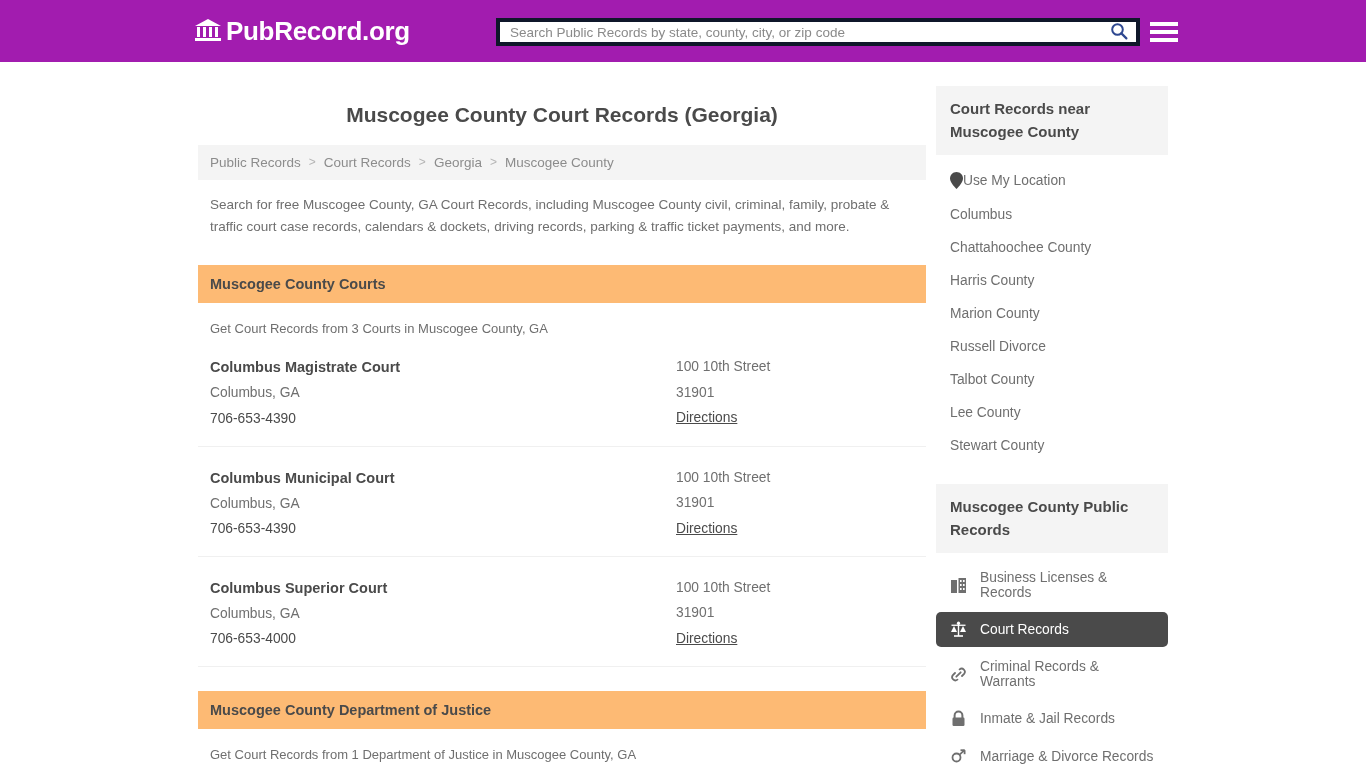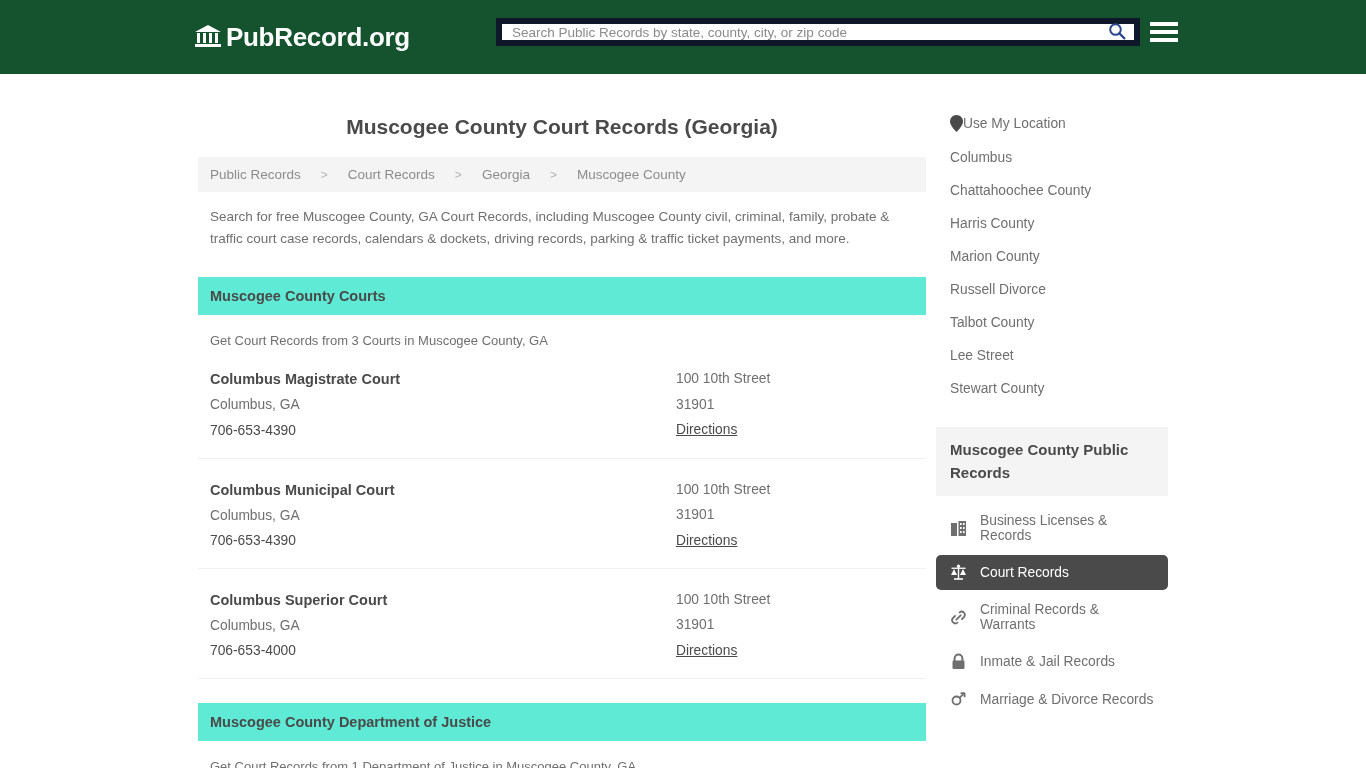--- a/index.html
+++ b/index.html
@@ -6,22 +6,22 @@
   html, body {
     margin: 0; padding: 0;
     width: 1366px; height: 768px;
     overflow: hidden;
     background: #ffffff;
     font-family: "Liberation Sans", sans-serif;
   }
 
   
   .site-header {
-    height: 74px;
-    background: #14532d;
+    height: 62px;
+    background: #a21caf;
     display: flex;
     align-items: center;
     position: relative;
   }
   .logo {
     display: flex;
     align-items: center;
     margin-left: 194px;
     gap: 4px;
     text-decoration: none;
@@ -37,21 +37,21 @@
   }
   .search-wrap {
     position: absolute;
     left: 496px;
     top: 18px;
     width: 644px;
     height: 28px;
     background: #ffffff;
     display: flex;
     align-items: center;
-    border: 6px solid #0f172a;
+    border: 4px solid #0f172a;
     justify-content: flex-end;
   }
   .search-input {
     flex: 1;
     border: none;
     outline: none;
     height: 26px;
     padding: 0 10px;
     font-size: 13.5px;
     font-family: "Liberation Sans", sans-serif;
@@ -109,23 +109,23 @@
     text-align: center;
   }
 
   
   .breadcrumb {
     background: #f4f4f4;
     padding: 10px 12px;
     font-size: 13.5px;
     color: #8c8c8c;
     display: flex;
-    align-items: center;
+    align-items: flex-start;
     flex-wrap: wrap;
-    gap: 12px;
+    gap: 0;
   }
   .breadcrumb a {
     color: #8c8c8c;
     text-decoration: none;
     cursor: pointer;
   }
   .breadcrumb .sep {
     margin: 0 8px;
     color: #b5b5b5;
     font-size: 12px;
@@ -135,21 +135,21 @@
   .intro {
     font-size: 13.5px;
     color: #6f6f6f;
     line-height: 1.6;
     padding: 14px 12px 4px 12px;
     margin: 0;
   }
 
   
   .section-head {
-    background: #5eead4;
+    background: #fdba74;
     padding: 11px 12px;
     font-size: 14.5px;
     font-weight: bold;
     color: #4a4a4a;
     margin-top: 24px;
   }
   .section-sub {
     font-size: 13px;
     color: #6f6f6f;
     padding: 18px 12px 0 12px;
@@ -352,20 +352,21 @@
         <div class="entry-right">
           <div class="entry-addr">1642 3rd Avenue</div>
 
         </div>
       </div>
 
     </div>
 
     <div class="side-col">
 
+      <div class="side-head">Court Records near Muscogee County</div>
 
       <ul class="side-list">
         <li>
           <a class="side-link locate">
             <span>
               <svg class="pin-icon" viewBox="0 0 13 17" xmlns="http://www.w3.org/2000/svg">
                 <path d="M6.5 0C2.9 0 0 2.9 0 6.5C0 11 6.5 17 6.5 17S13 11 13 6.5C13 2.9 10.1 0 6.5 0Z" fill="#4a4a4a"></path>
               </svg>
             </span>
             <span>Use My Location</span>
@@ -383,21 +384,21 @@
         <li>
             <a class="side-link">Marion County</a>
           </li>
         <li>
             <a class="side-link">Russell Divorce</a>
           </li>
         <li>
             <a class="side-link">Talbot County</a>
           </li>
         <li>
-            <a class="side-link">Lee Street</a>
+            <a class="side-link">Lee County</a>
           </li>
         <li>
             <a class="side-link">Stewart County</a>
           </li>
       </ul>
 
       <div class="side-head-2">Muscogee County Public Records</div>
 
       <ul class="rec-list">
         <li>

